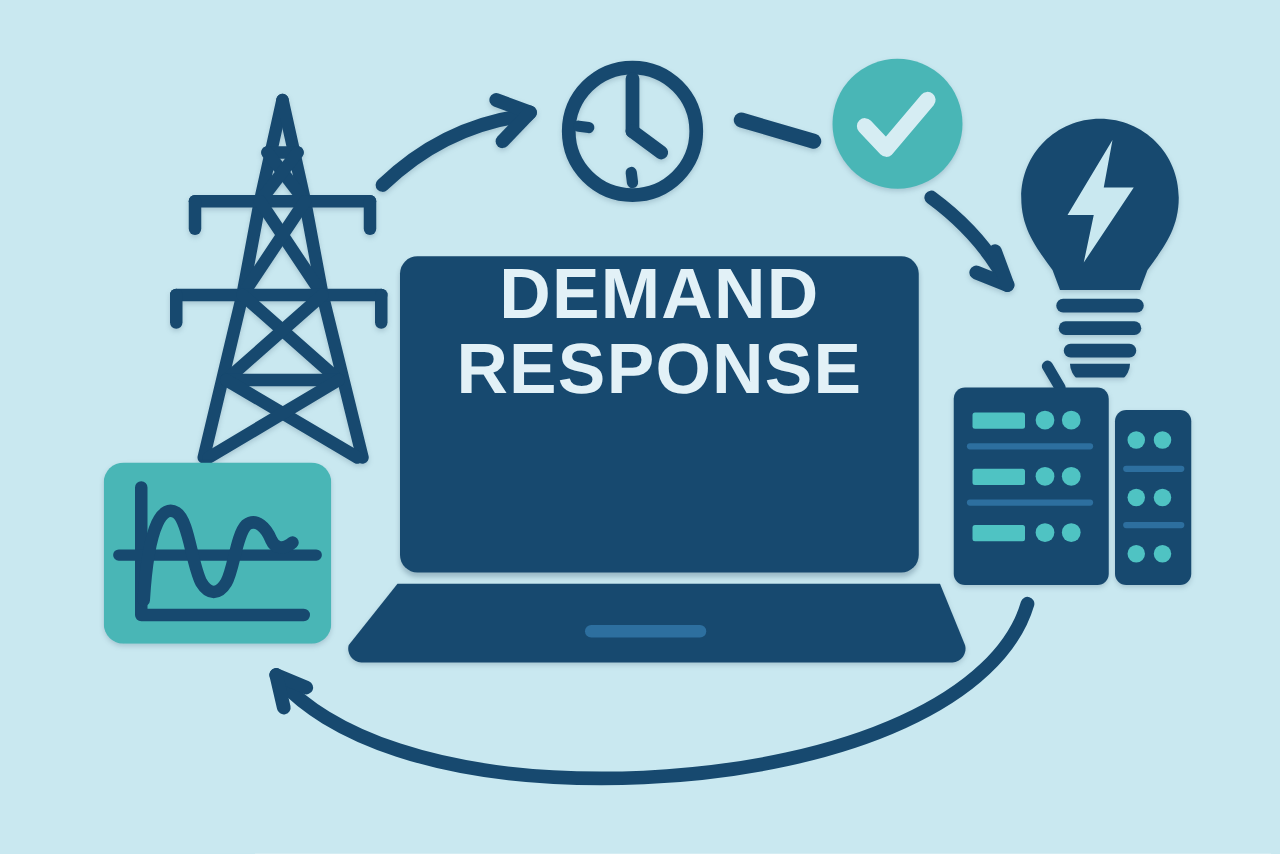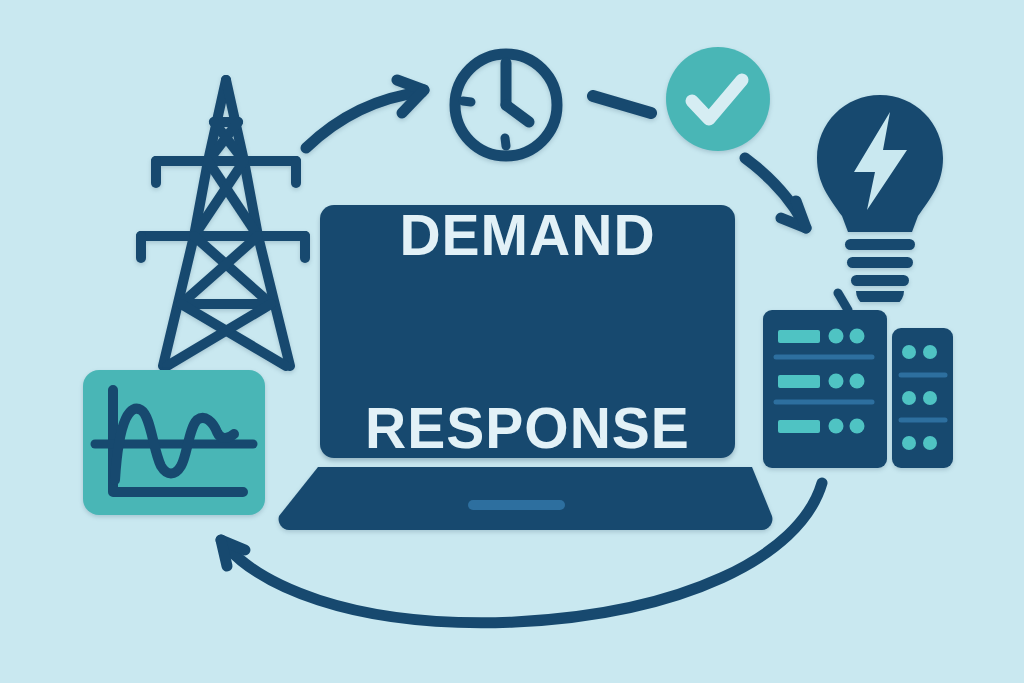--- a/index.html
+++ b/index.html
@@ -14,21 +14,21 @@
     background:var(--bg,#c9e8f0);
     overflow:hidden;
   }
   .abs{position:absolute;}
   
   .st{stroke:var(--navy,#15466b);fill:none;stroke-linecap:round;stroke-linejoin:round;}
   .icon{filter:drop-shadow(0 2px 2px rgba(12,45,70,0.18));}
   .screen{
     position:absolute;left:320px;top:205px;width:415px;height:253px;
     background:var(--navy,#15466b);border-radius:14px;
-    display:flex;flex-direction:column;justify-content:space-between;align-items:center;
+    display:flex;flex-direction:column;justify-content:flex-start;align-items:center;
     box-shadow:0 3px 4px rgba(12,45,70,0.25);
   }
   .screen-title{
     color:var(--text,#e6f3f8);
     font-weight:bold;font-size:57px;line-height:60px;
     letter-spacing:1px;text-align:center;
   }
 </style>
 </head>
 <body>

